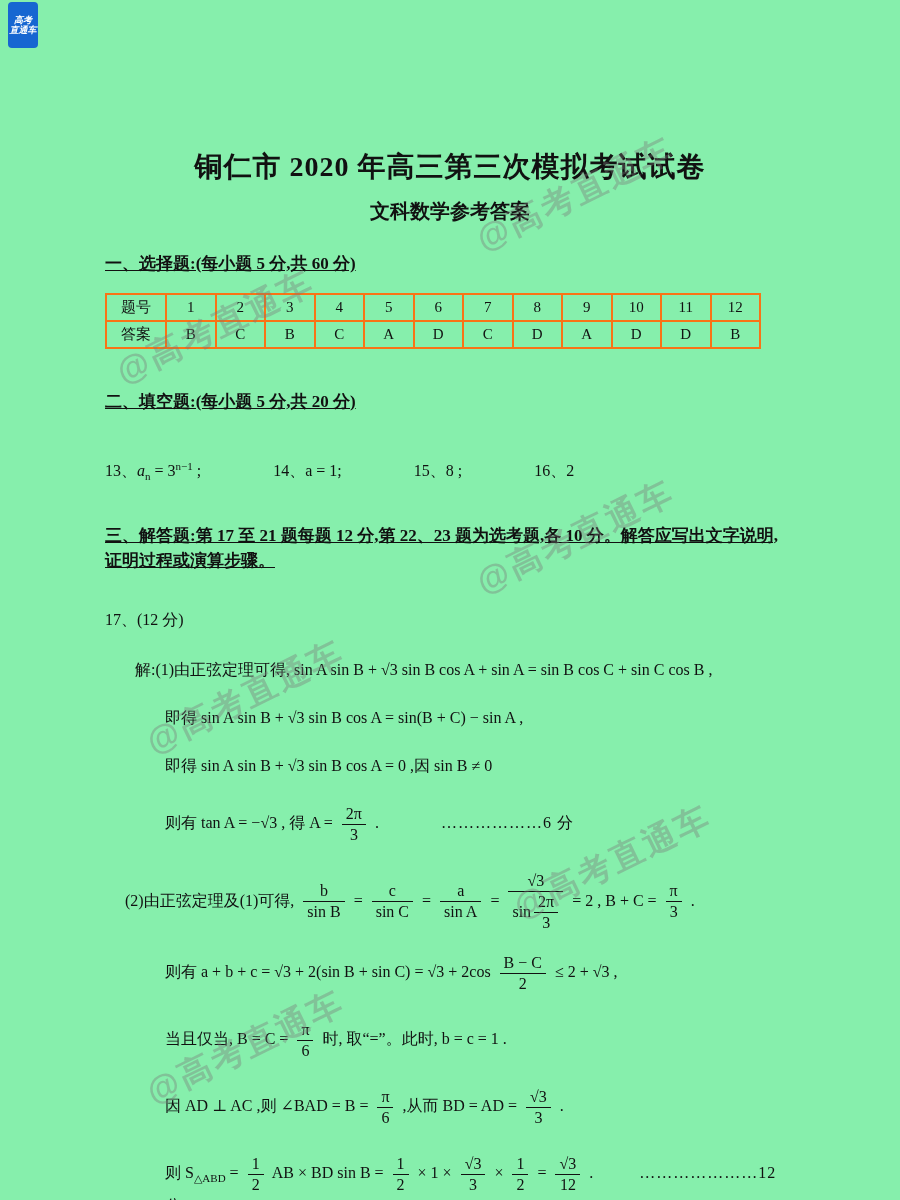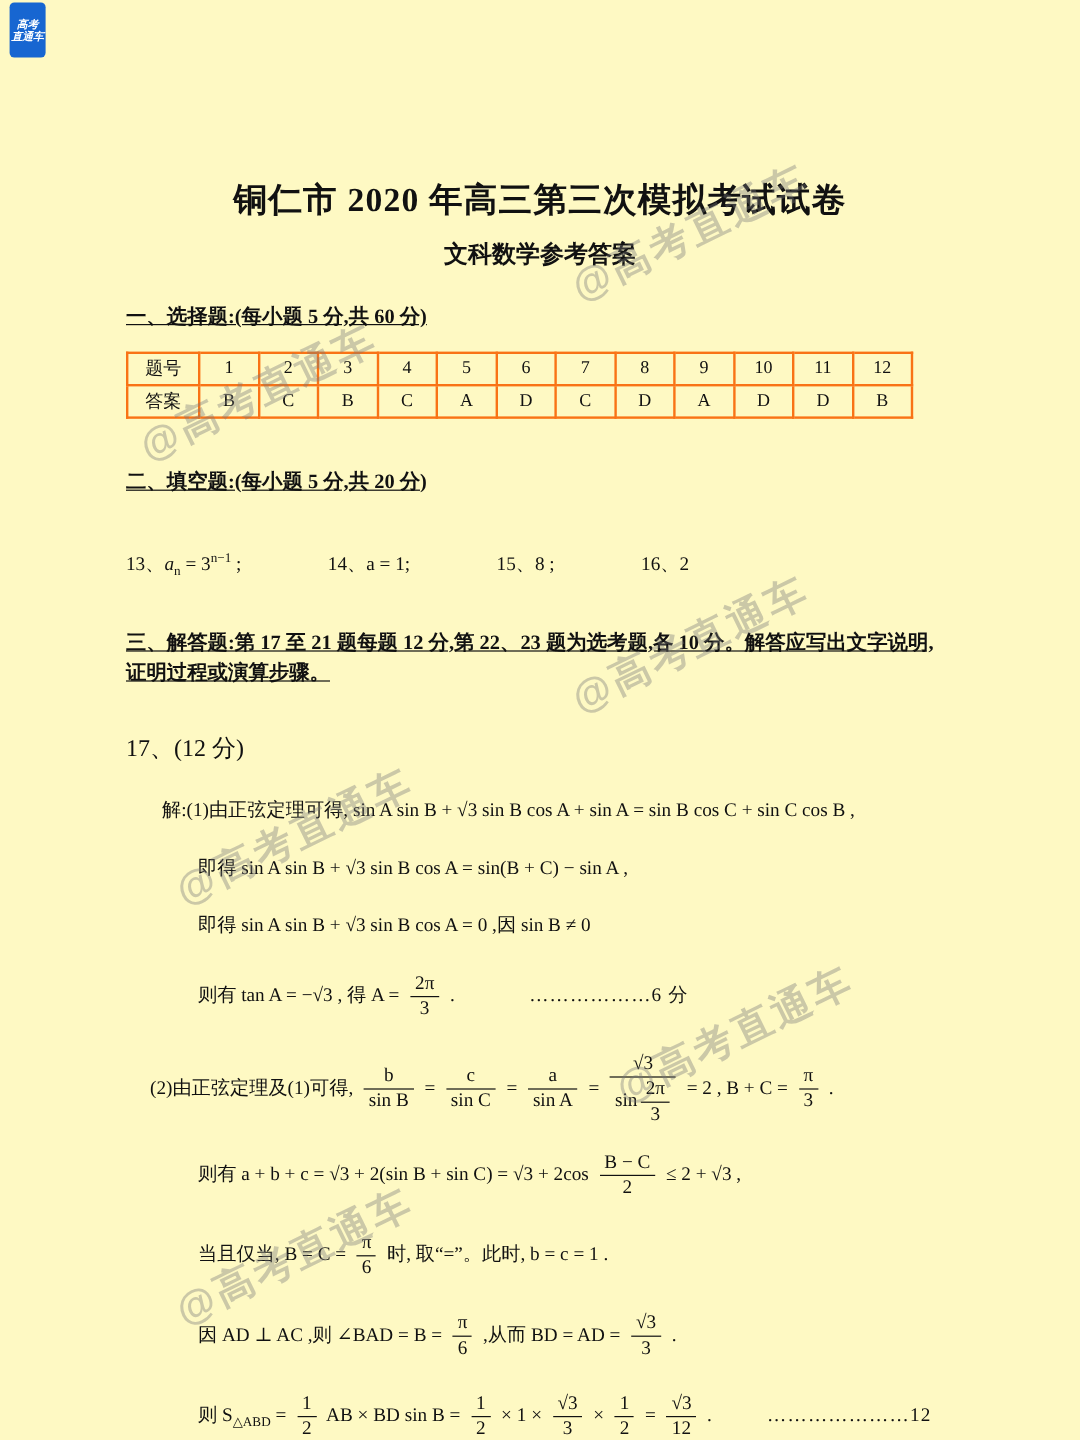--- a/index.html
+++ b/index.html
@@ -1,16 +1,16 @@
 <!DOCTYPE html>
 <html><head>
 <meta charset="utf-8">
 <style>
   html,body{margin:0;padding:0;background:#e9e9e9;}
-  .page{position:relative;width:900px;height:1200px;margin:0 auto;background:#fef9c3;overflow:hidden;
+  .page{position:relative;width:900px;height:1200px;margin:0 auto;background:#86efac;overflow:hidden;
         font-family:"Liberation Serif","DejaVu Serif",serif;color:#111;}
   
   .corner-logo{position:absolute;left:8px;top:2px;width:30px;height:46px;background:#1766d1;border-radius:4px;
         color:#fff;font-size:9px;line-height:1.15;display:flex;flex-direction:column;align-items:center;
         justify-content:center;font-weight:bold;font-style:italic;font-family:"Liberation Sans",sans-serif;}
   
   .wm{position:absolute;font-size:33px;font-weight:bold;color:rgba(120,120,120,0.38);letter-spacing:3px;
       transform:rotate(-26deg);white-space:nowrap;font-family:"Liberation Sans",sans-serif;pointer-events:none;}
   .wm1{left:468px;top:172px;}
   .wm2{left:108px;top:305px;}
@@ -27,21 +27,21 @@
   .sec3{margin-top:40px;}
   
   table.ans-table{border-collapse:collapse;margin:16px 0 0 0;width:656px;table-layout:fixed;}
   .ans-table td{border:2px solid #f97316;text-align:center;height:25px;font-size:15px;padding:0;}
   .ans-table td.lbl{width:58px;font-size:15px;}
   
   .fill-line{margin:46px 0 0;font-size:16px;}
   .fill-line .gap{margin-left:68px;}
   sub{font-size:11px;}
   sup{font-size:11px;}
-  .q17{margin:36px 0 0;font-size:20px;}
+  .q17{margin:36px 0 0;font-size:16px;}
   
   .sline{margin:26px 0 0 60px;font-size:16px;line-height:1.4;}
   .sline.first{margin-left:30px;margin-top:28px;}
   .sline.part2{margin-left:20px;margin-top:26px;}
   .sline.l6{margin-top:20px;}
   
   .frac{display:inline-flex;flex-direction:column;vertical-align:middle;
         margin:0 5px;text-align:center;line-height:1.25;}
   .frac .num{border-bottom:1.4px solid #111;padding:0 4px;display:flex;align-items:center;justify-content:center;}
   .frac .den{padding:0 4px;display:flex;align-items:center;justify-content:center;}

